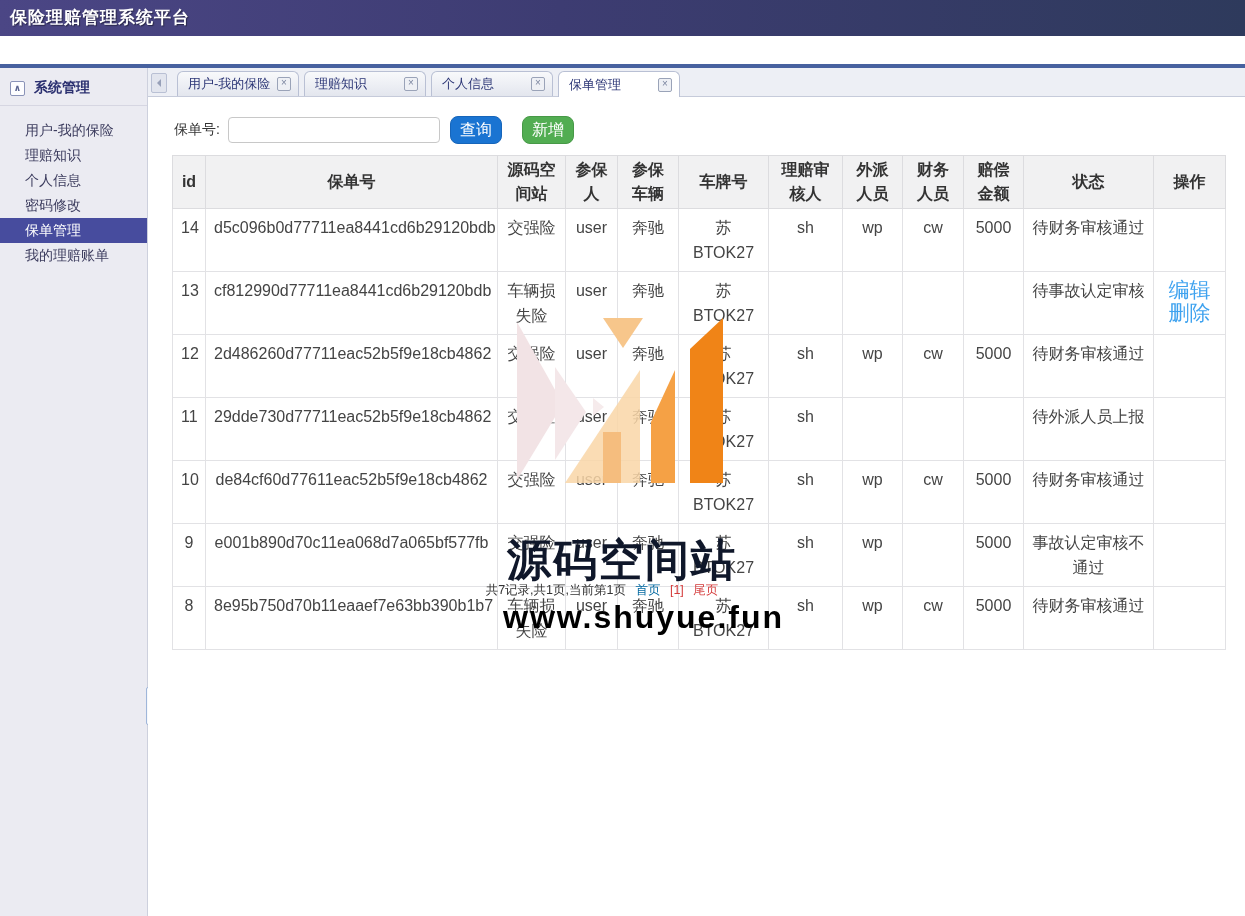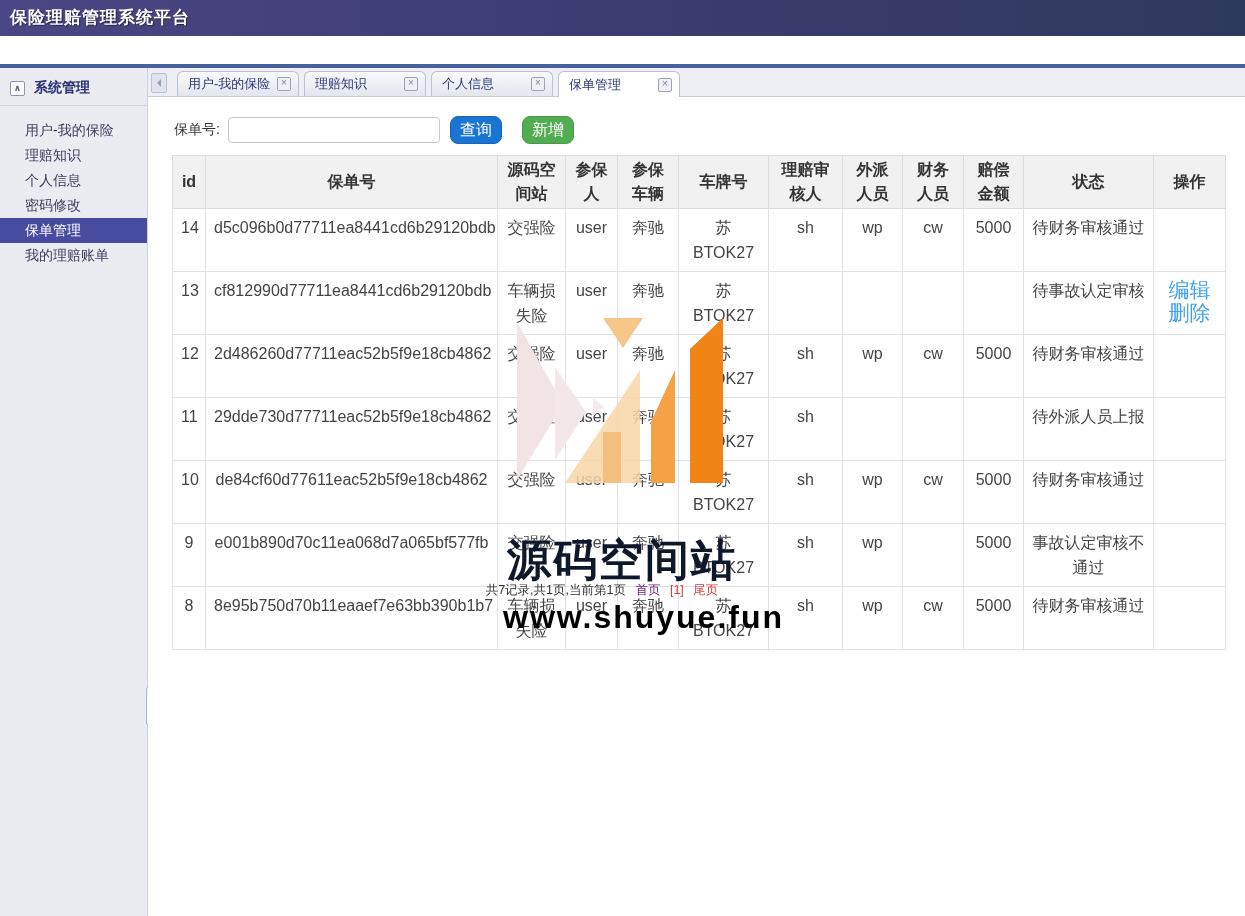--- a/index.html
+++ b/index.html
@@ -84,21 +84,21 @@
   td.c-policy{font-size:15px;}
   td.c-status{padding:6px 14px;}
   td.c-actions{padding:6px 0 6px 12px;text-align:left;}
   td.c-actions a{display:block;color:#3ea2ef;font-size:21px;line-height:23px;
     text-decoration:none;cursor:pointer;}
 
   
   .pager{position:absolute;left:24px;top:514px;width:860px;text-align:center;
     font-size:12.5px;color:#333;}
   .pager a{text-decoration:none;margin-left:6px;cursor:pointer;}
-  .pg-first{color:#701a75;margin-top:32px;}
+  .pg-first{color:#0369a1;margin-top:32px;}
   .pg-red{color:#d43c3c;}
 
   
   .watermark{position:absolute;left:503px;top:312px;width:238px;text-align:center;
     pointer-events:none;z-index:50;}
   .wm-title{font-size:44px;font-weight:bold;color:#0f172a;letter-spacing:2px;line-height:1;
     margin-top:50px;white-space:nowrap;}
   .wm-url{font-size:32px;font-weight:bold;color:#000;letter-spacing:2px;line-height:1.1;
     margin-top:18px;white-space:nowrap;}
 </style>

